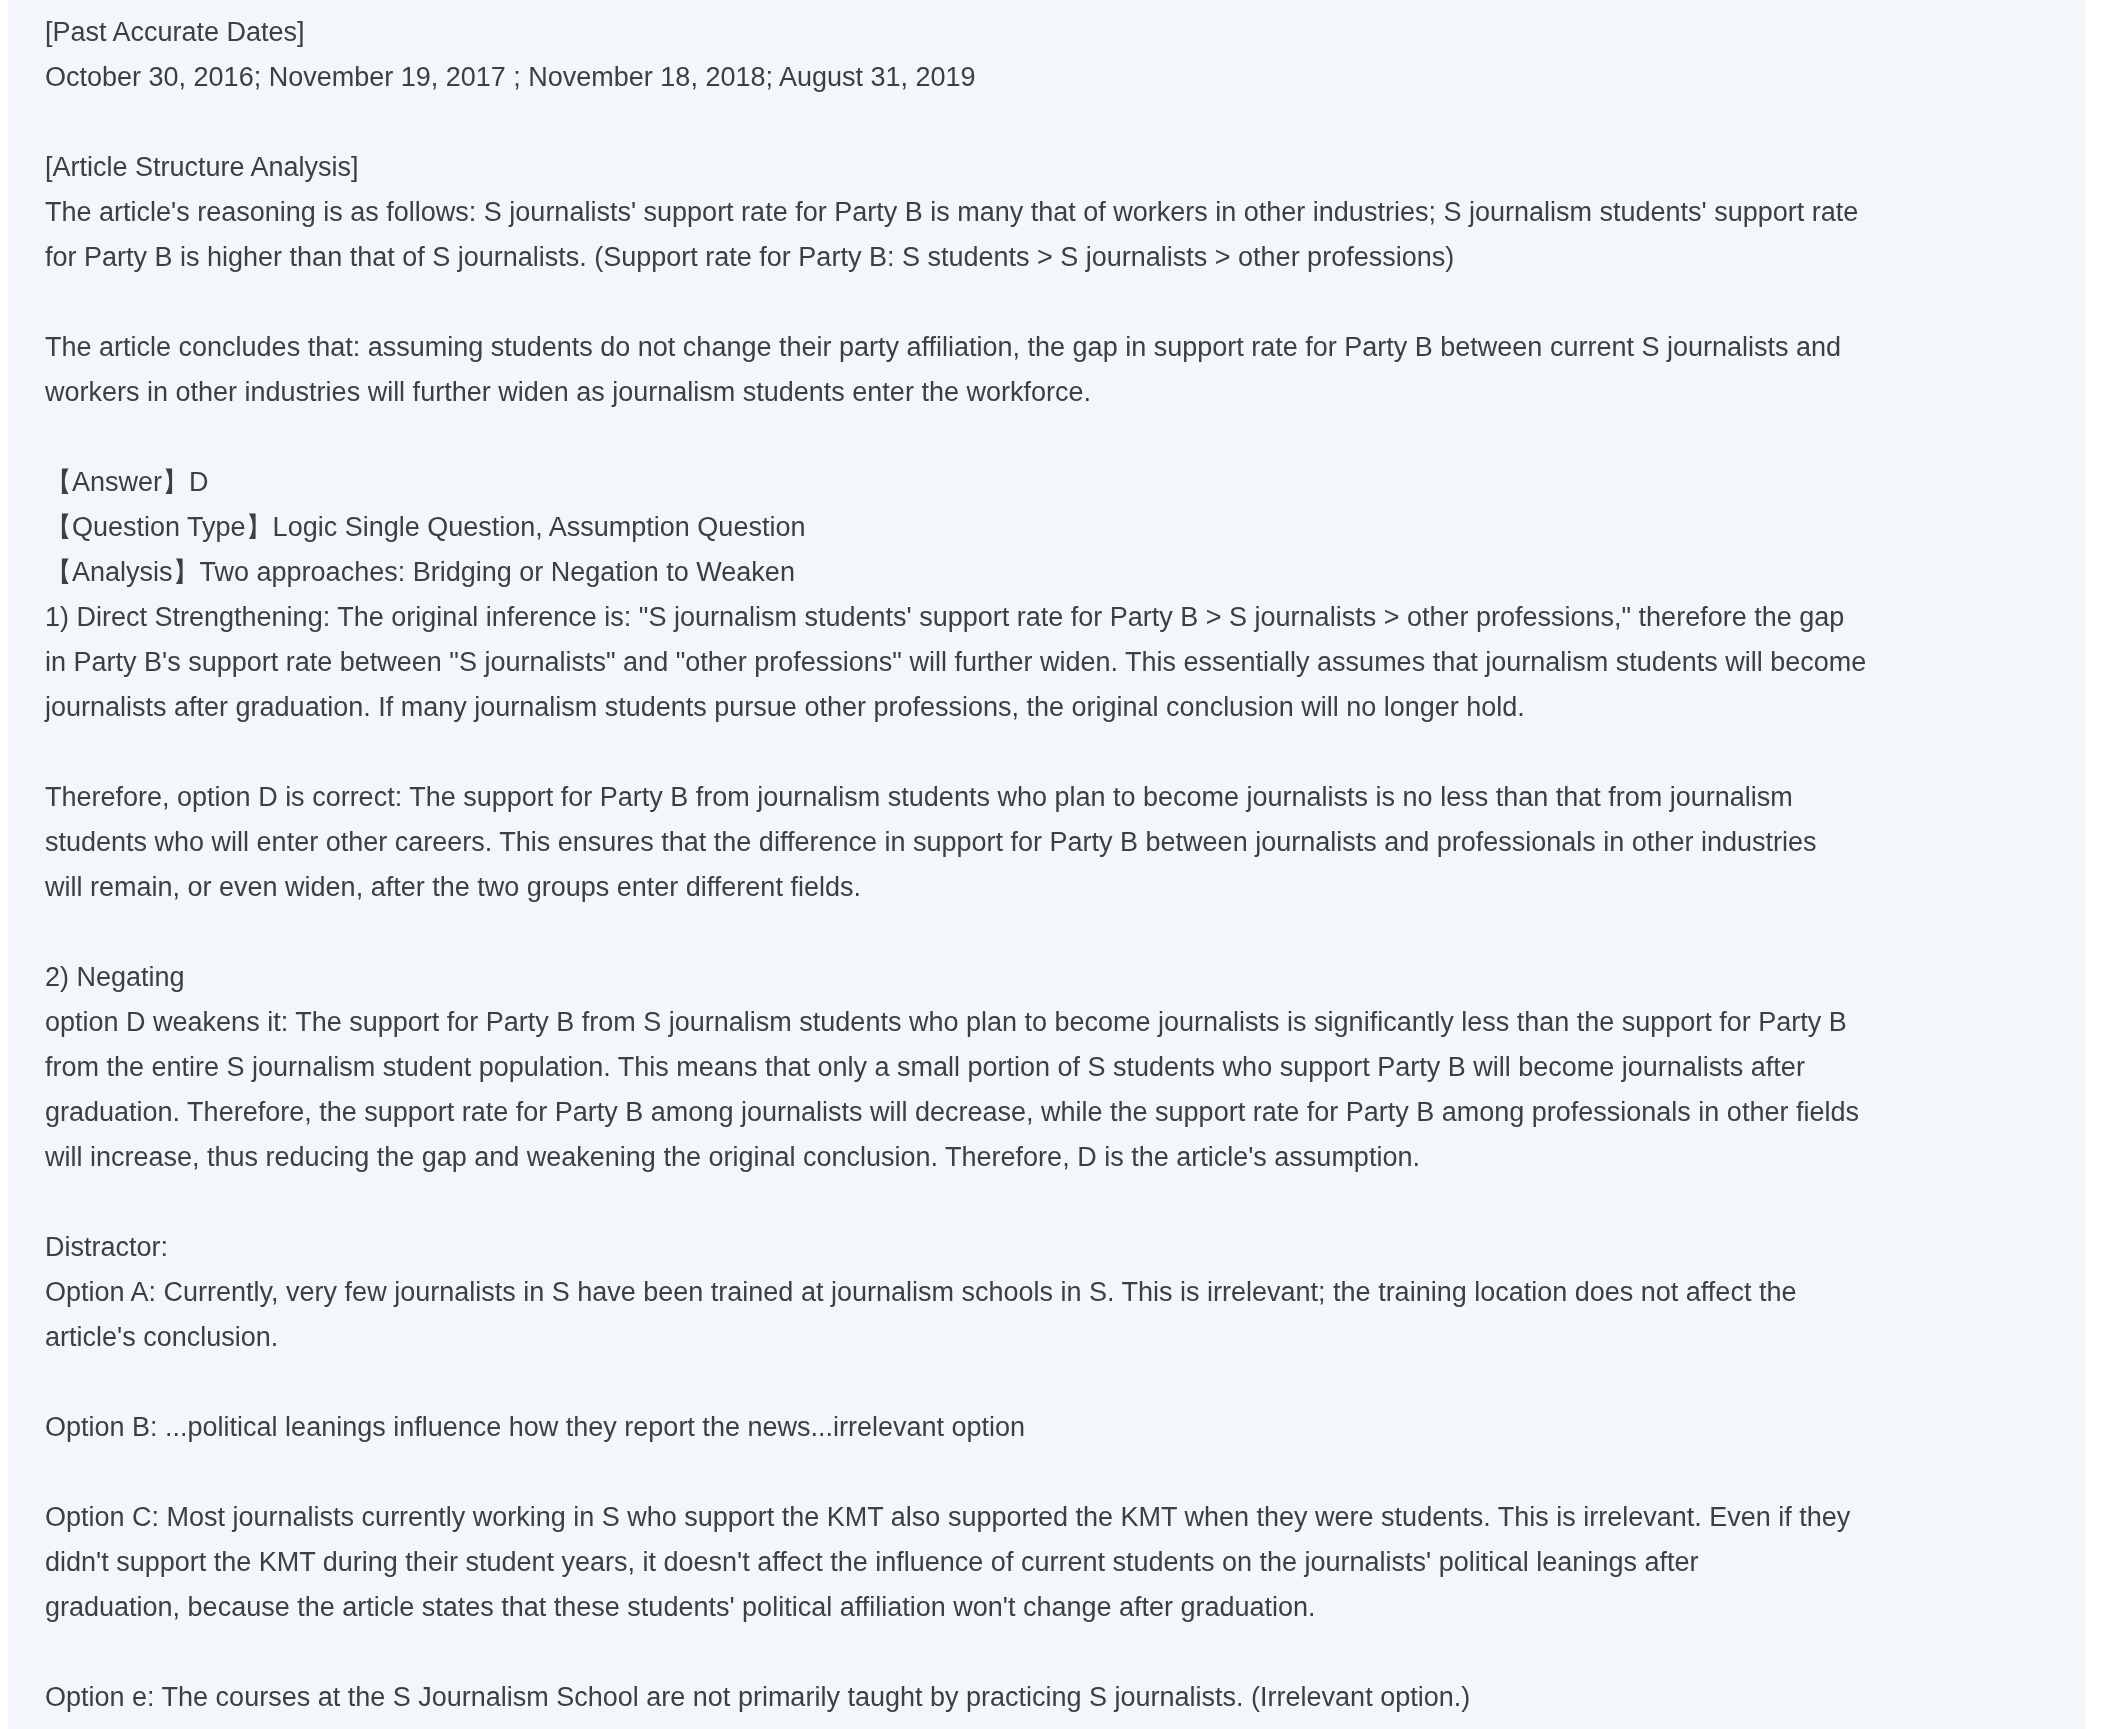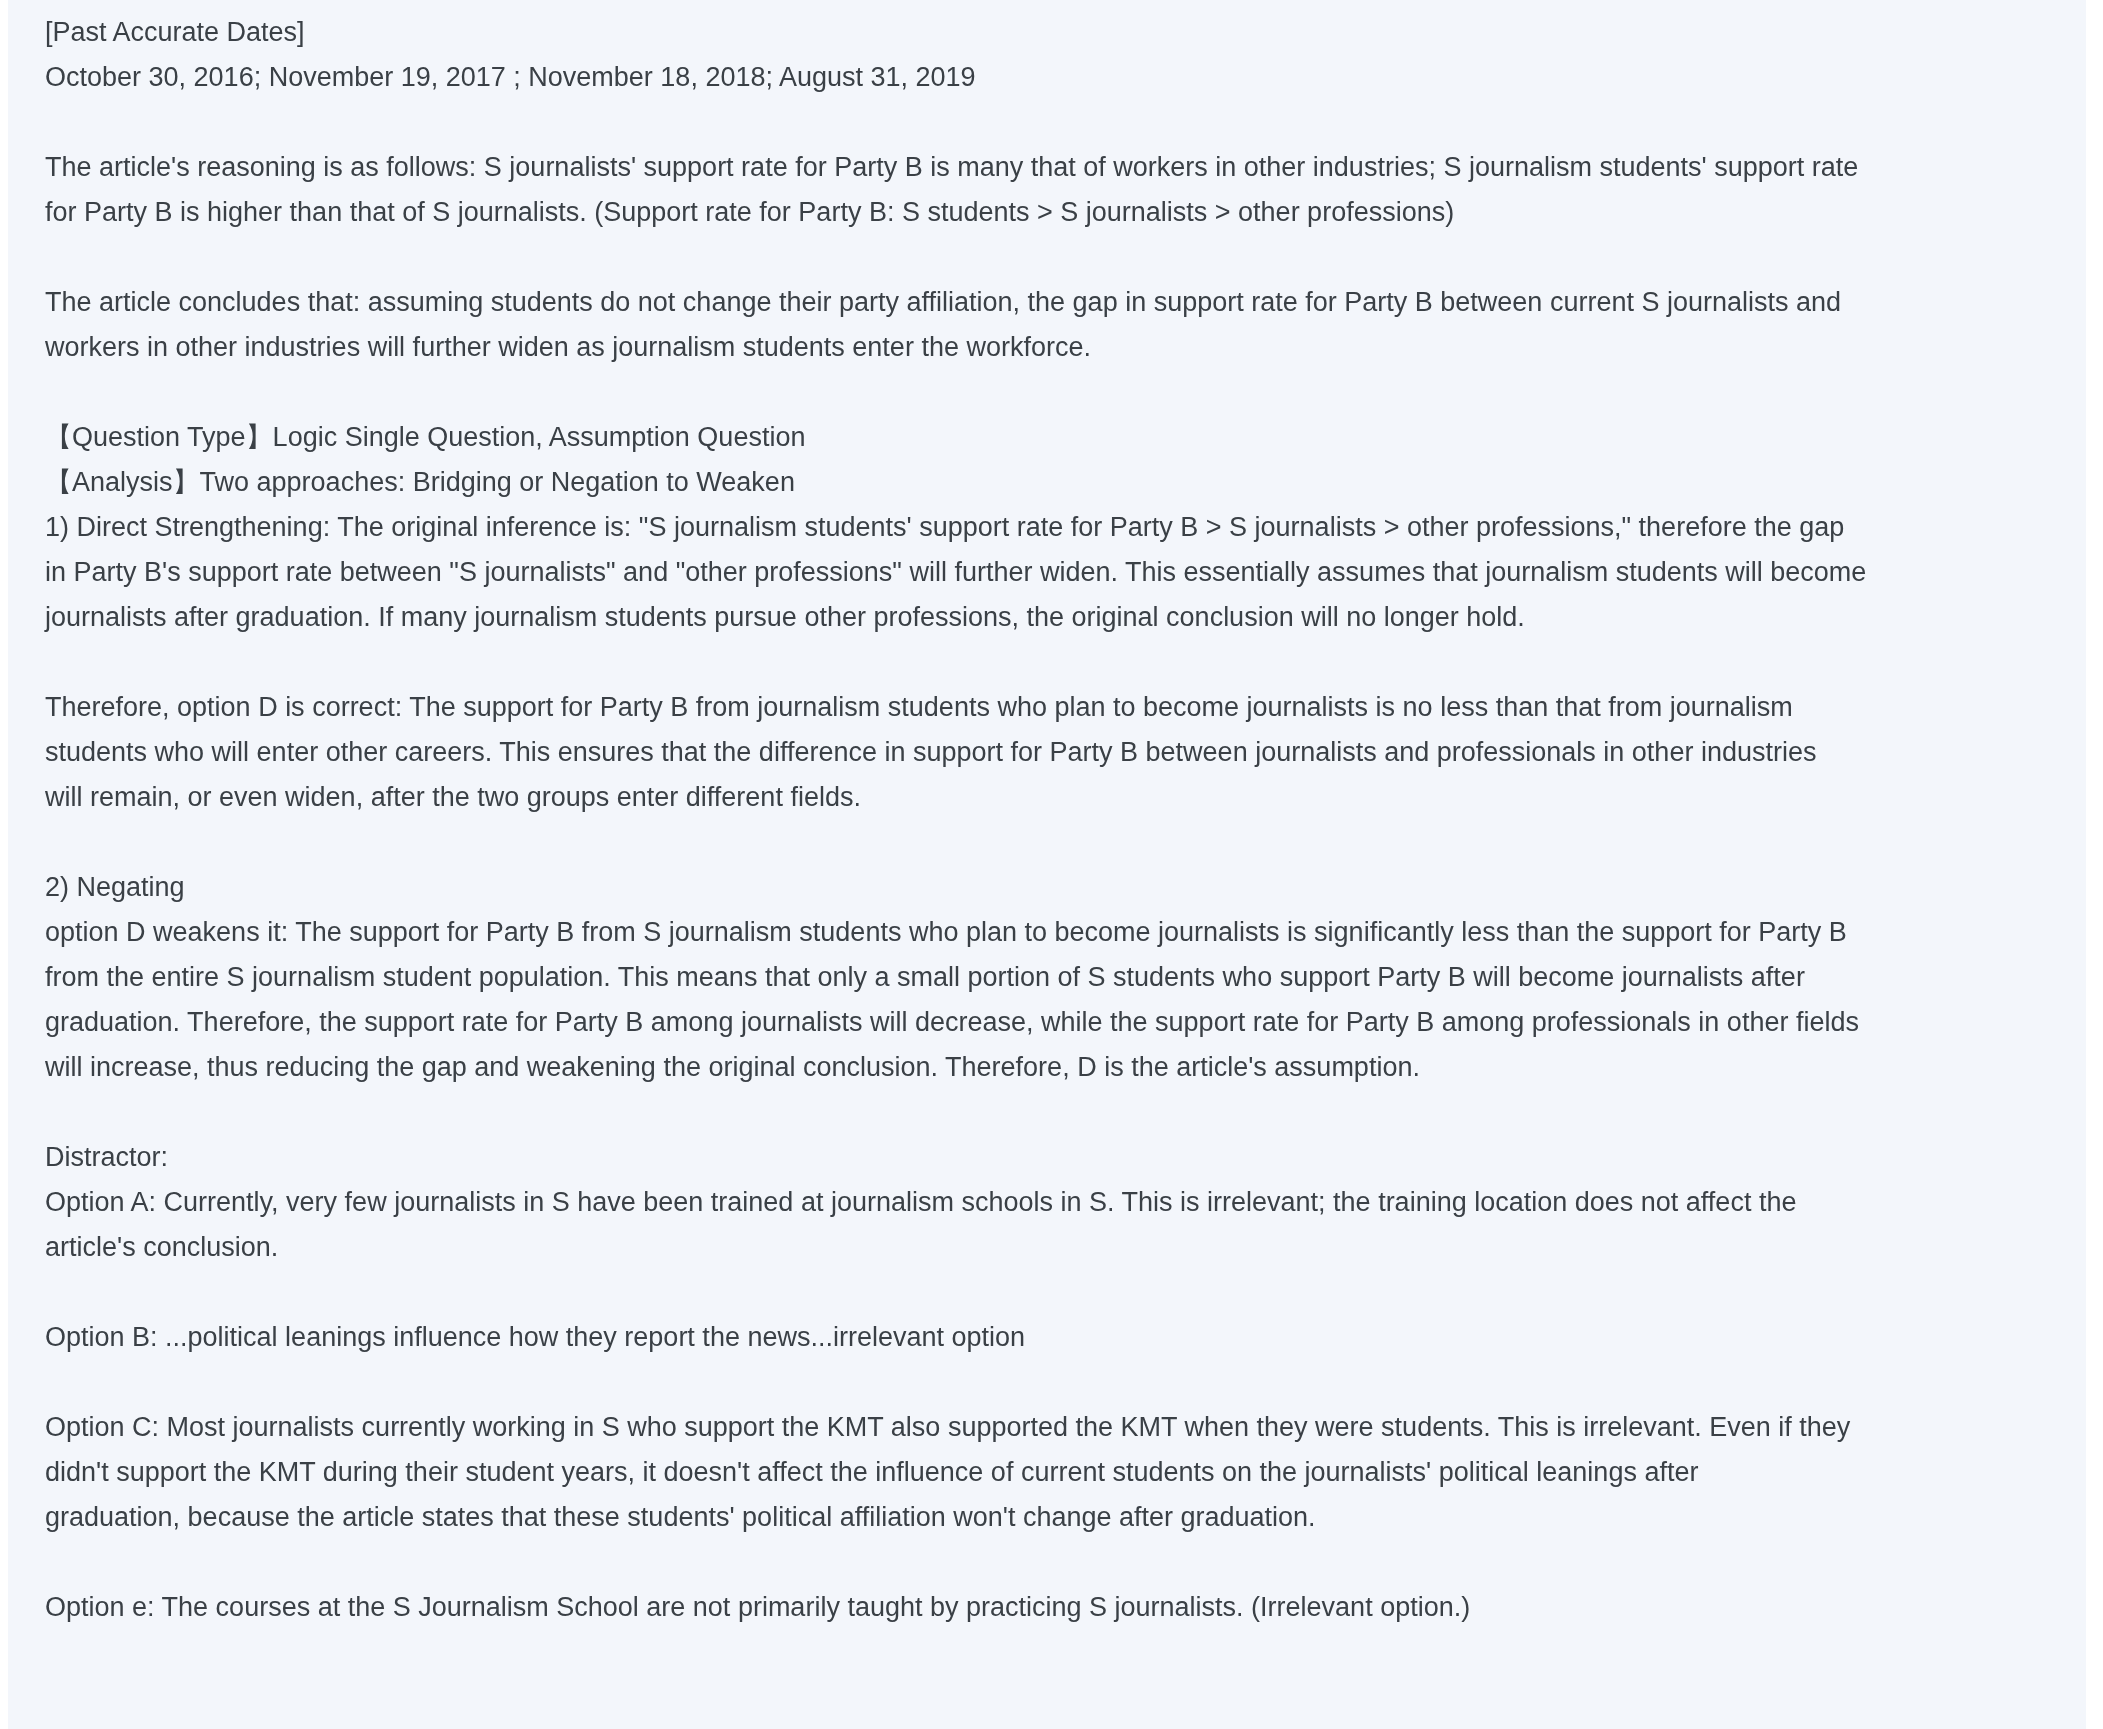--- a/index.html
+++ b/index.html
@@ -42,28 +42,30 @@
 </head>
 <body style="background: rgb(255, 255, 255); --content-bg: #f3f6fb; --text-color: #3a4046;">
 
 <main class="content-panel">
   <div id="doc">
       <div class="paragraph">
         <div class="line">[Past Accurate Dates]</div>
         <div class="line">October 30, 2016; November 19, 2017 ; November 18, 2018; August 31, 2019</div>
       </div>
       <div class="paragraph">
+        <div class="line">[Article Structure Analysis]</div>
         <div class="line">The article's reasoning is as follows: S journalists' support rate for Party B is many that of workers in other industries; S journalism students' support rate</div>
         <div class="line">for Party B is higher than that of S journalists. (Support rate for Party B: S students &gt; S journalists &gt; other professions)</div>
       </div>
       <div class="paragraph">
         <div class="line">The article concludes that: assuming students do not change their party affiliation, the gap in support rate for Party B between current S journalists and</div>
         <div class="line">workers in other industries will further widen as journalism students enter the workforce.</div>
       </div>
       <div class="paragraph">
+        <div class="line">【Answer】D</div>
         <div class="line">【Question Type】Logic Single Question, Assumption Question</div>
         <div class="line">【Analysis】Two approaches: Bridging or Negation to Weaken</div>
         <div class="line">1) Direct Strengthening: The original inference is: "S journalism students' support rate for Party B &gt; S journalists &gt; other professions," therefore the gap</div>
         <div class="line">in Party B's support rate between "S journalists" and "other professions" will further widen. This essentially assumes that journalism students will become</div>
         <div class="line">journalists after graduation. If many journalism students pursue other professions, the original conclusion will no longer hold.</div>
       </div>
       <div class="paragraph">
         <div class="line">Therefore, option D is correct: The support for Party B from journalism students who plan to become journalists is no less than that from journalism</div>
         <div class="line">students who will enter other careers. This ensures that the difference in support for Party B between journalists and professionals in other industries</div>
         <div class="line">will remain, or even widen, after the two groups enter different fields.</div>

